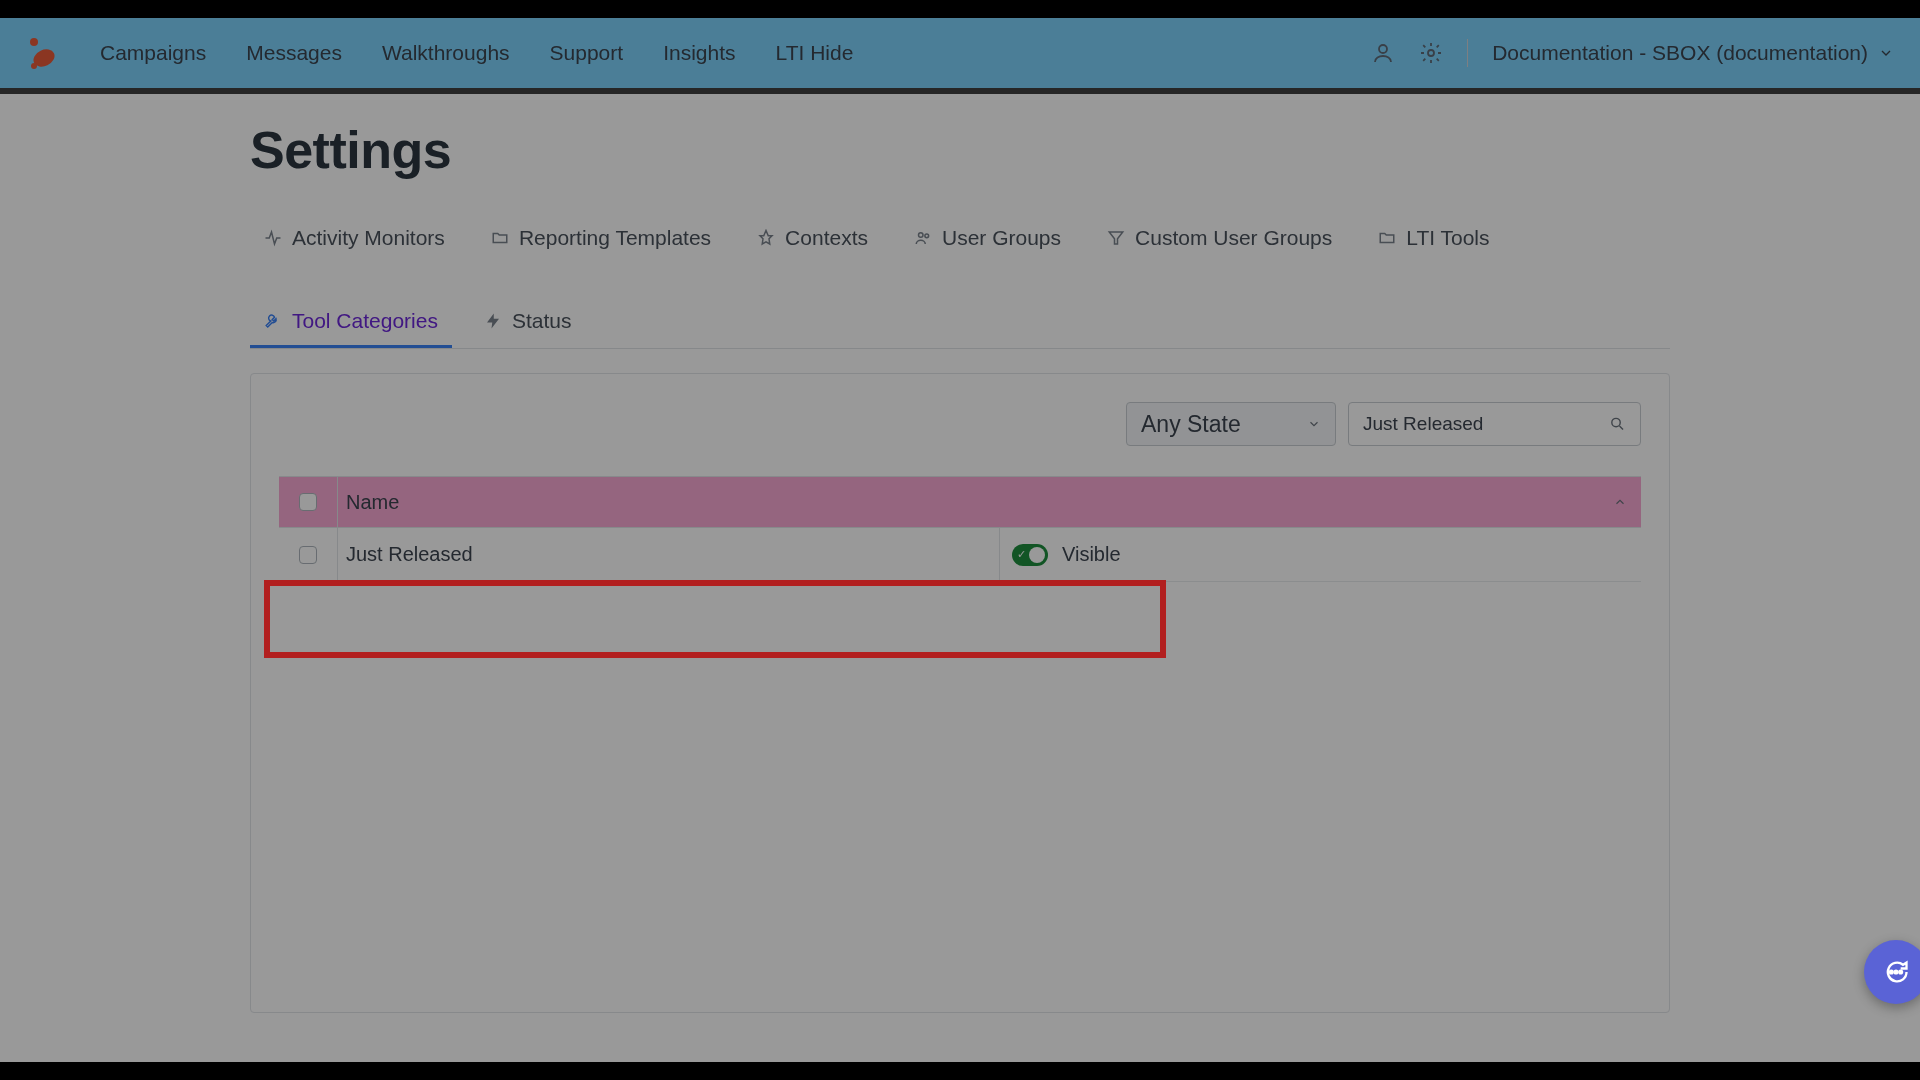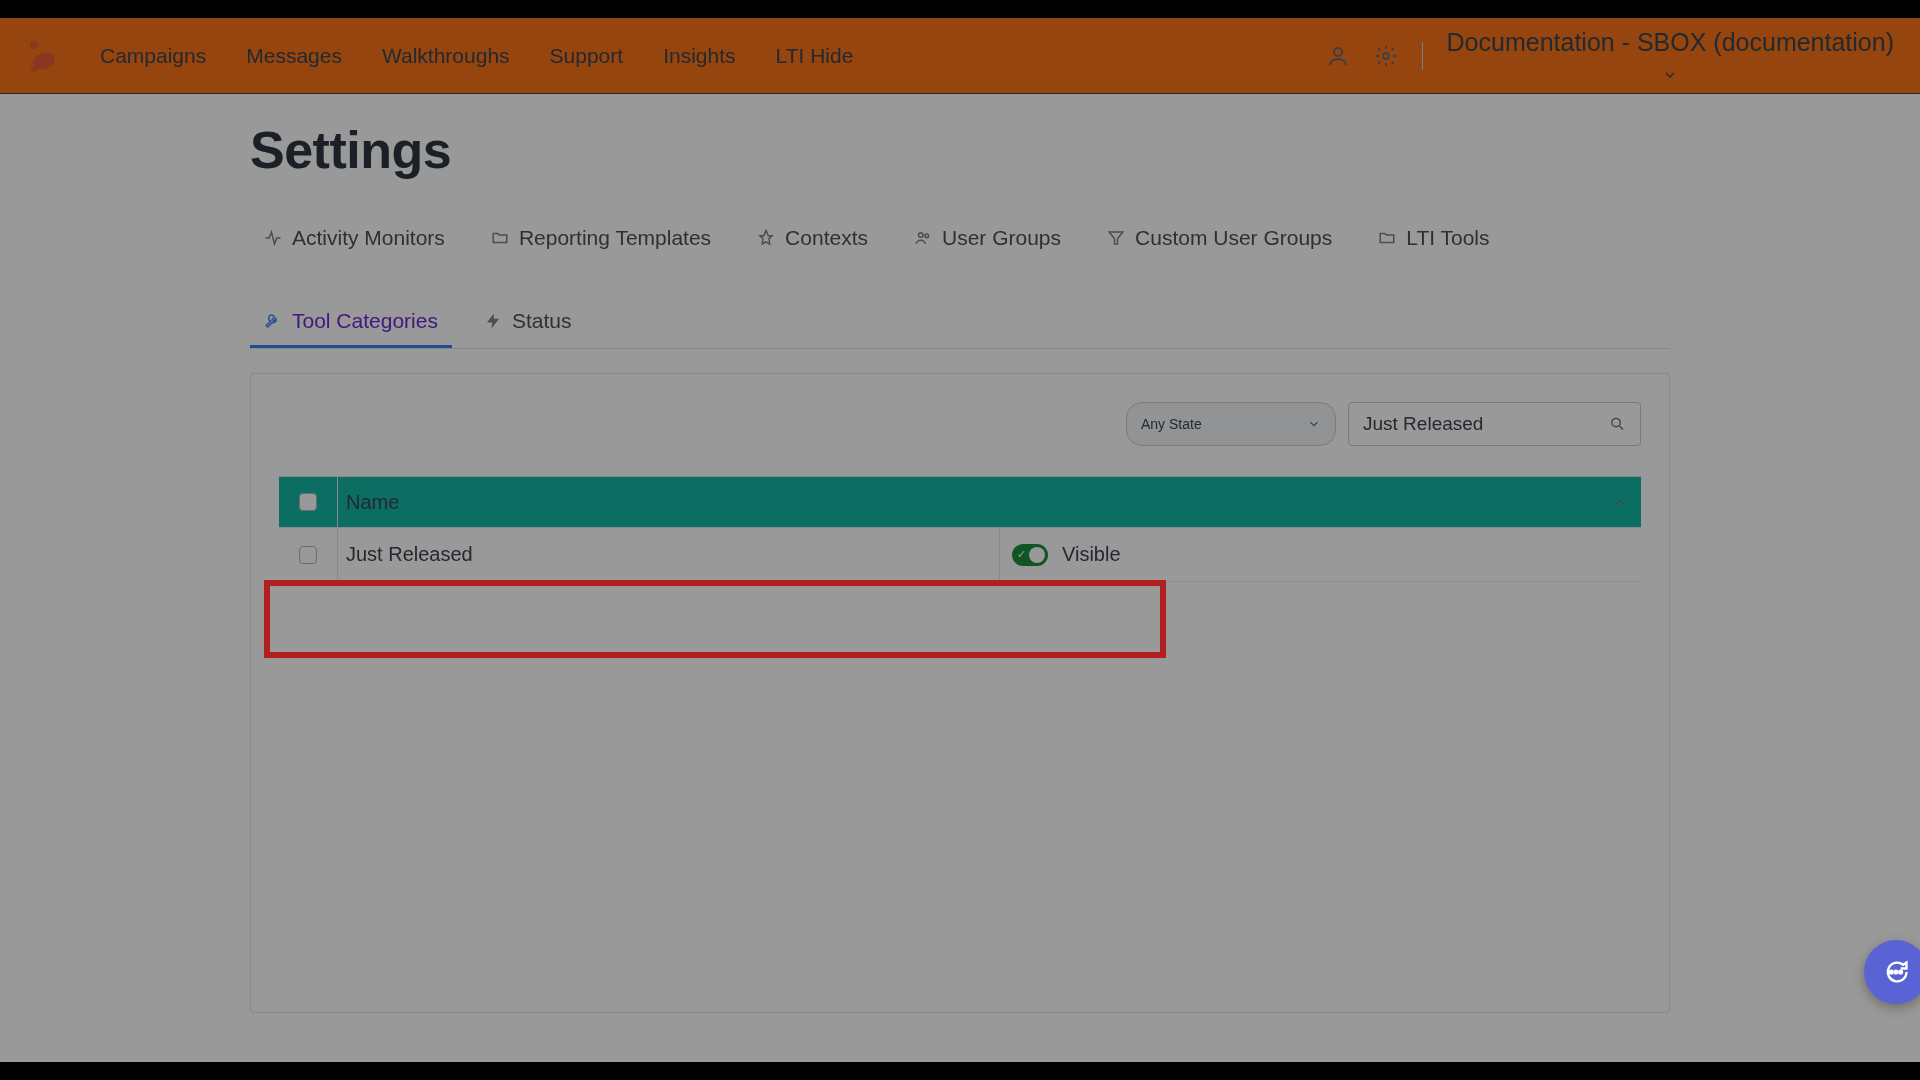--- a/index.html
+++ b/index.html
@@ -30,22 +30,22 @@
 .dim-overlay {
   position: absolute;
   inset: 0;
   background: rgba(0,0,0,0.40);
   pointer-events: none;
   z-index: 50;
 }
 
 .topbar {
   height: 76px;
-  background: #f97316;
-  border-bottom: 1px solid #404040;
+  background: #7dd3fc;
+  border-bottom: 6px solid #404040;
   display: flex;
   align-items: center;
   padding: 0 26px;
 }
 .logo {
   width: 30px; height: 34px;
   margin-right: 44px;
 }
 .topnav {
   display: flex;
@@ -67,21 +67,21 @@
   color: #5f6a77;
   cursor: pointer;
   display: flex; align-items: center; justify-content: center;
 }
 .vdiv {
   width: 1px; height: 28px;
   background: #d0d4d9;
 }
 .account-select {
   display: flex; align-items: center; gap: 10px;
-  font-size: 25px; color: #3d4550; cursor: pointer; flex-direction: column;
+  font-size: 21px; color: #3d4550; cursor: pointer;
 }
 
 .content {
   padding: 26px 250px 0 250px;
 }
 .page-title {
   font-size: 52px;
   font-weight: 800;
   color: #2c3640;
   letter-spacing: -0.5px;
@@ -132,25 +132,25 @@
   color: #4a525c;
 }
 .panel-controls {
   margin-left: auto;
   display: flex;
   gap: 12px;
 }
 .dropdown {
   height: 44px;
   border: 1px solid #c8cdd2;
-  border-radius: 16px;
+  border-radius: 4px;
   background: #f4f6f8;
   display: flex; align-items: center;
   padding: 0 14px;
-  font-size: 14px; color: #3d4550;
+  font-size: 23px; color: #3d4550;
   min-width: 210px;
   cursor: pointer;
   justify-content: space-between;
 }
 .searchbox {
   height: 44px;
   border: 1px solid #c8cdd2;
   border-radius: 4px;
   background: #fff;
   display: flex; align-items: center;
@@ -163,21 +163,21 @@
   border: none; outline: none;
   font-size: 19px; color: #3d4550;
   background: transparent;
   width: 100%;
 }
 
 .table {
   margin-top: 30px;
 }
 .thead {
-  background: #14b8a6;
+  background: #f9a8d4;
   border: 1px solid #e1e4e8;
   border-left: none; border-right: none;
   display: flex;
   align-items: center;
   height: 52px;
 }
 .th-check, .td-check {
   width: 58px;
   display: flex; align-items: center; justify-content: center;
 }

